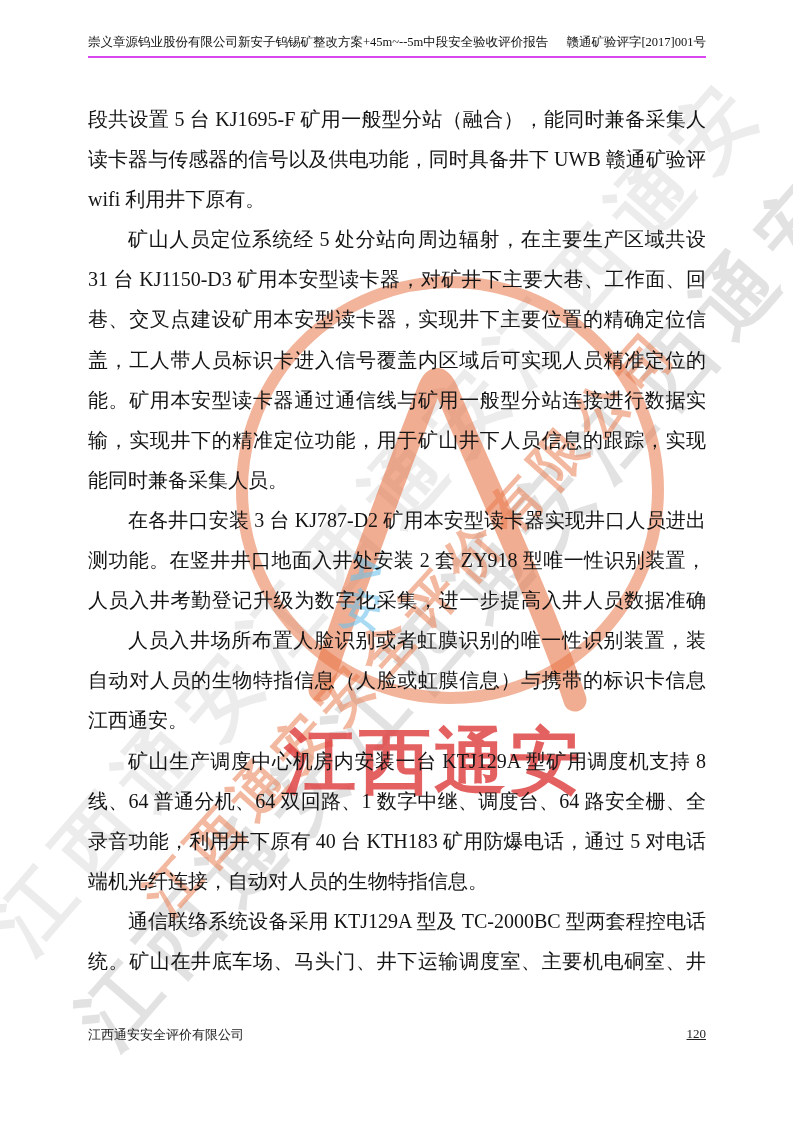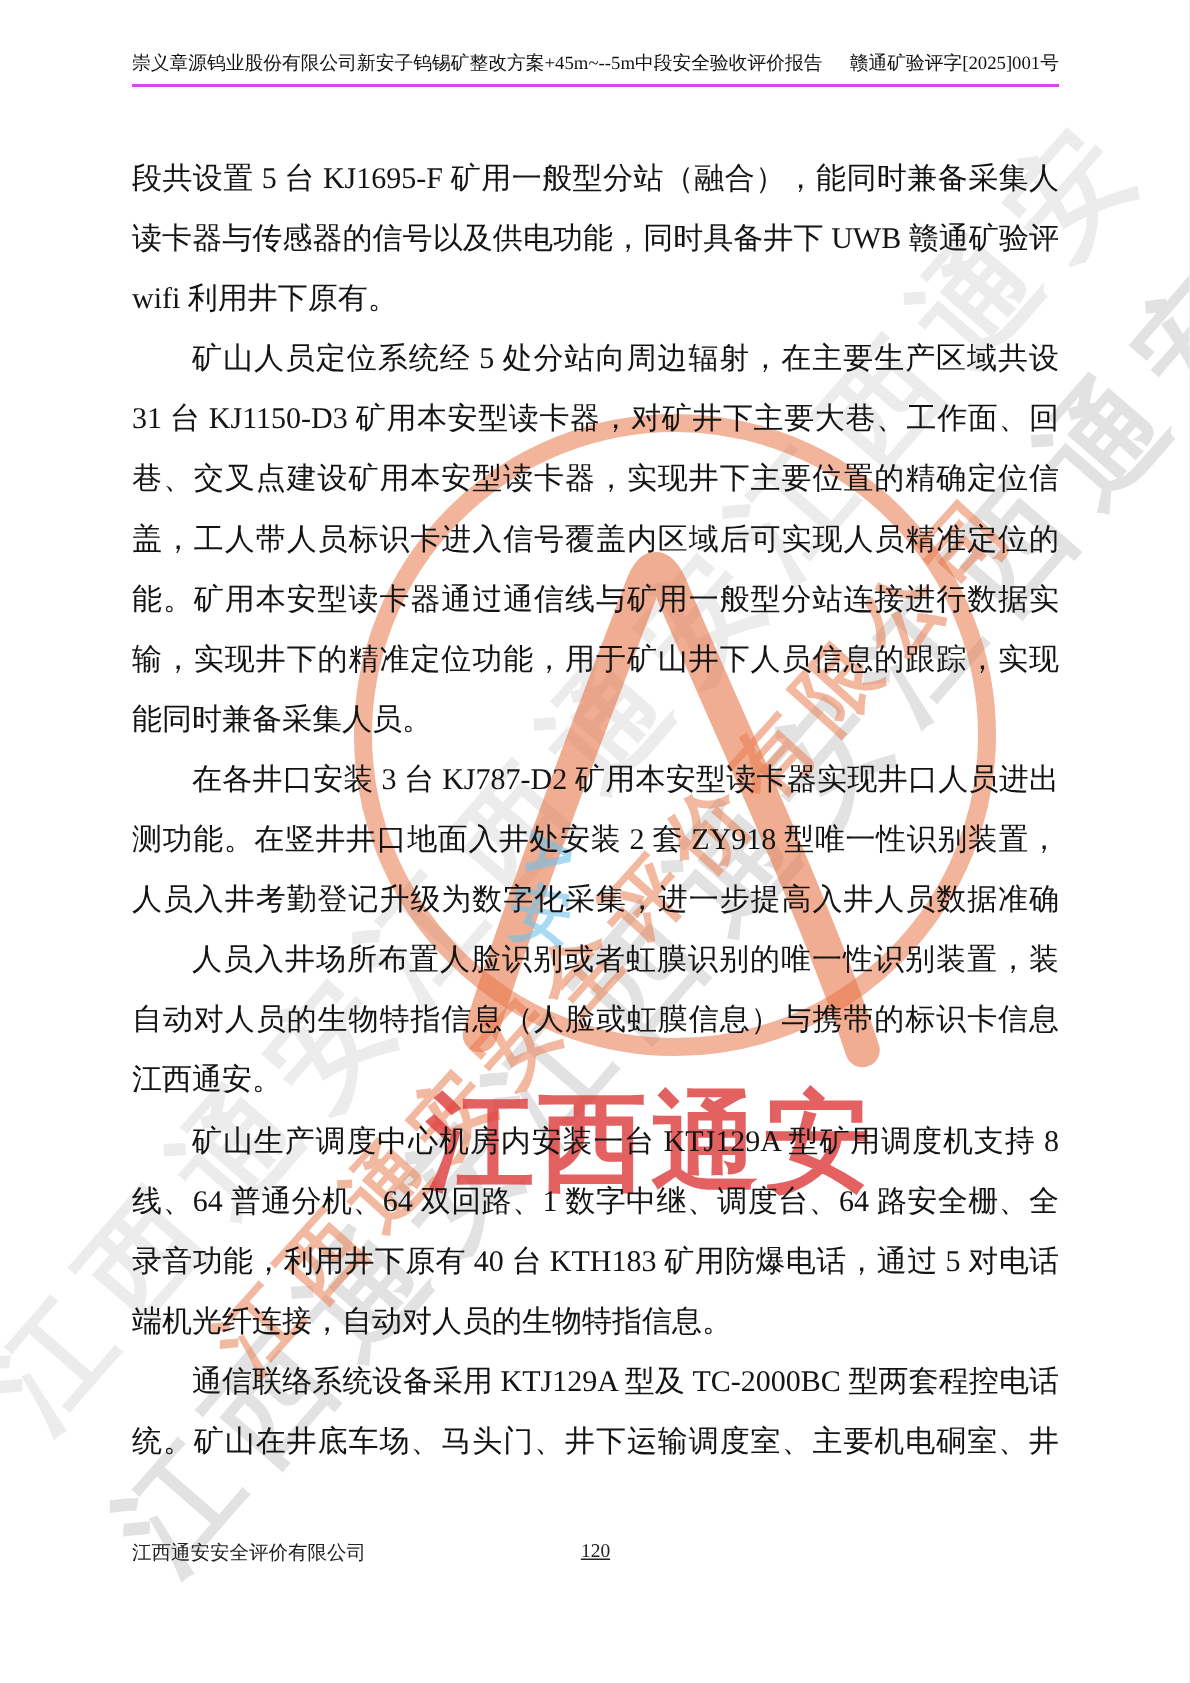--- a/index.html
+++ b/index.html
@@ -86,21 +86,21 @@
   }
   .ln.short{text-align-last:auto;}
   .ln.ind{text-indent:2em;}
 
   
   .footer{
     position:absolute;left:88px;top:1026px;width:618px;height:20px;
     z-index:2;font-size:13px;color:#222;
   }
   .footer-company{position:absolute;left:0;top:0;}
-  .footer-page{position:absolute;left:0;top:0;width:100%;text-align:center;text-decoration:underline;}
+  .footer-page{position:absolute;left:0;top:0;width:100%;text-align:right;text-decoration:underline;}
 </style>
 </head>
 <body>
 
 <div class="page">
 
   <div class="wm-layer">
     <div class="wm-gray wm-gray-a">江西通安江西通安江西通安</div>
     <div class="wm-gray wm-gray-b">江西通安江西通安江西通安</div>
     <div class="wm-orange-diag">江西通安安全评价有限公司</div>
@@ -110,21 +110,21 @@
       <path d="M95 425 C130 315 178 192 204 124 Q212 104 222 126 C250 195 315 330 350 435" fill="none" stroke="rgba(232,118,72,0.60)" stroke-width="23" stroke-linecap="round"></path>
     </svg>
 
     <div class="wm-blue">安A</div>
     <div class="wm-red">江西通安</div>
   </div>
 
   <div class="header">
     <div class="header-line">
       <span>崇义章源钨业股份有限公司新安子钨锡矿整改方案+45m~--5m中段安全验收评价报告</span>
-      <span>赣通矿验评字[2025]001号</span>
+      <span>赣通矿验评字[2017]001号</span>
     </div>
   </div>
 
   <div class="bodytext">
     <div class="ln">段共设置 5 台 KJ1695-F 矿用一般型分站（融合），能同时兼备采集人员</div>
     <div class="ln">读卡器与传感器的信号以及供电功能，同时具备井下 UWB 赣通矿验评字</div>
     <div class="ln short">wifi 利用井下原有。</div>
     <div class="ln ind">矿山人员定位系统经 5 处分站向周边辐射，在主要生产区域共设置有</div>
     <div class="ln">31 台 KJ1150-D3 矿用本安型读卡器，对矿井下主要大巷、工作面、回风</div>
     <div class="ln">巷、交叉点建设矿用本安型读卡器，实现井下主要位置的精确定位信号覆</div>

